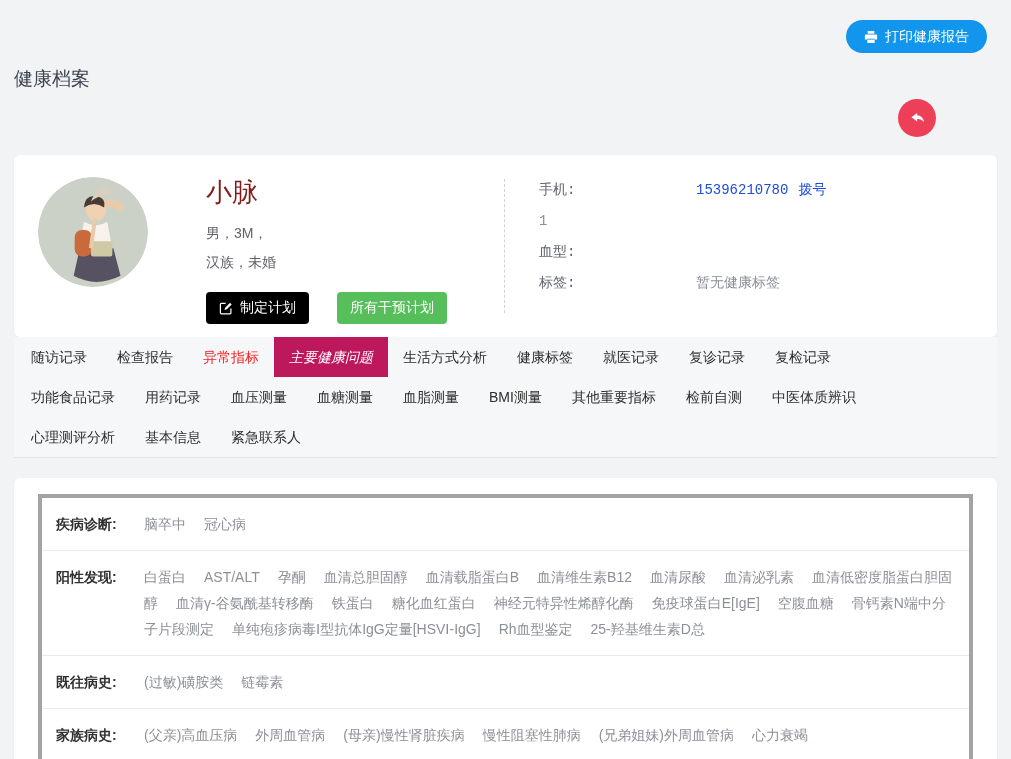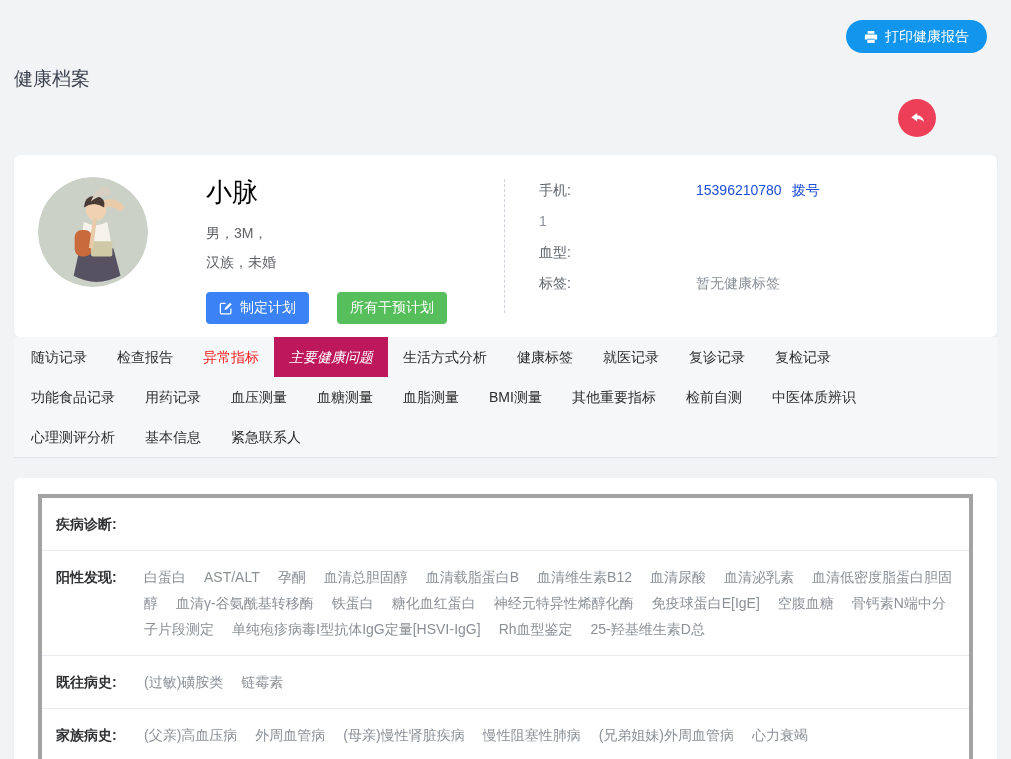--- a/index.html
+++ b/index.html
@@ -30,29 +30,29 @@
     display: inline-flex; align-items: center; justify-content: center;
   }
   
   .profile-card {
     margin: 0 14px; background: #fff; border-radius: 6px;
     box-shadow: 0 1px 3px rgba(0,0,0,.05);
     display: flex; padding: 20px 24px; height: 182px;
   }
   .avatar { width: 110px; height: 110px; border-radius: 50%; overflow: hidden; flex-shrink: 0; margin-top: 2px; }
   .profile-info { margin-left: 58px; width: 272px; flex-shrink: 0; }
-  .person-name { font-size: 26px; color: #000000; margin-bottom: 9px; font-weight: 400; }
+  .person-name { font-size: 26px; color: #7f1d1d; margin-bottom: 9px; font-weight: 400; }
   .demo-line { color: #606266; line-height: 29px; }
   .plan-buttons { margin-top: 15px; display: flex; gap: 28px; }
   .btn { border: none; cursor: pointer; height: 32px; border-radius: 4px; padding: 0 13px; font-size: 14px; color: #fff; display: inline-flex; align-items: center; gap: 7px; font-family: inherit; }
-  .btn-primary { background: #3b82f6; }
+  .btn-primary { background: #000000; }
   .btn-success { background: #56bf5c; }
   .v-divider { border-left: 1px dashed #cfd3d9; margin: 4px 0 4px 26px; }
   .profile-fields { margin-left: 34px; padding-top: 4px; flex: 1; }
-  .field-row { display: flex; margin-bottom: 9px; line-height: 22px; }
+  .field-row { display: flex; margin-bottom: 9px; line-height: 22px; font-family: Liberation Mono, monospace; }
   .field-label { width: 157px; color: #5f646c; flex-shrink: 0; }
   .field-value { color: #8a9099; }
   .field-value.link, .dial-link { color: #1d4ed8; cursor: pointer; }
   .dial-link { margin-left: 10px; }
   
   .tabs { margin: 0 14px; border-bottom: 1px solid #e2e4e8; background: #f6f7f9; }
   .tab-row { display: flex; padding: 0 2px; }
   .tab { line-height: 40px; padding: 0 15px; color: #2d2d2d; cursor: pointer; white-space: nowrap; }
   .tab.danger { color: #f52222; }
   .tab.active { background: #be185d; color: #fff; font-style: italic; }
@@ -186,20 +186,21 @@
       <span class="tab">心理测评分析</span>
       <span class="tab">基本信息</span>
       <span class="tab">紧急联系人</span>
     </div>
 </div>
 
 <div class="content-card">
   <div class="info-table">
     <div class="section-row">
       <span class="row-label">疾病诊断:</span>
+      <span class="row-values"><span class="item">脑卒中</span><span class="item">冠心病</span></span>
     </div>
     <div class="section-row">
       <span class="row-label">阳性发现:</span>
       <span class="row-values"><span class="item">白蛋白</span><span class="item">AST/ALT</span><span class="item">孕酮</span><span class="item">血清总胆固醇</span><span class="item">血清载脂蛋白B</span><span class="item">血清维生素B12</span><span class="item">血清尿酸</span><span class="item">血清泌乳素</span><span class="item">血清低密度脂蛋白胆固醇</span><span class="item">血清γ-谷氨酰基转移酶</span><span class="item">铁蛋白</span><span class="item">糖化血红蛋白</span><span class="item">神经元特异性烯醇化酶</span><span class="item">免疫球蛋白E[IgE]</span><span class="item">空腹血糖</span><span class="item">骨钙素N端中分子片段测定</span><span class="item">单纯疱疹病毒Ⅰ型抗体IgG定量[HSVⅠ-IgG]</span><span class="item">Rh血型鉴定</span><span class="item">25-羟基维生素D总</span></span>
     </div>
     <div class="section-row">
       <span class="row-label">既往病史:</span>
       <span class="row-values"><span class="item">(过敏)磺胺类</span><span class="item">链霉素</span></span>
     </div>
     <div class="section-row">

